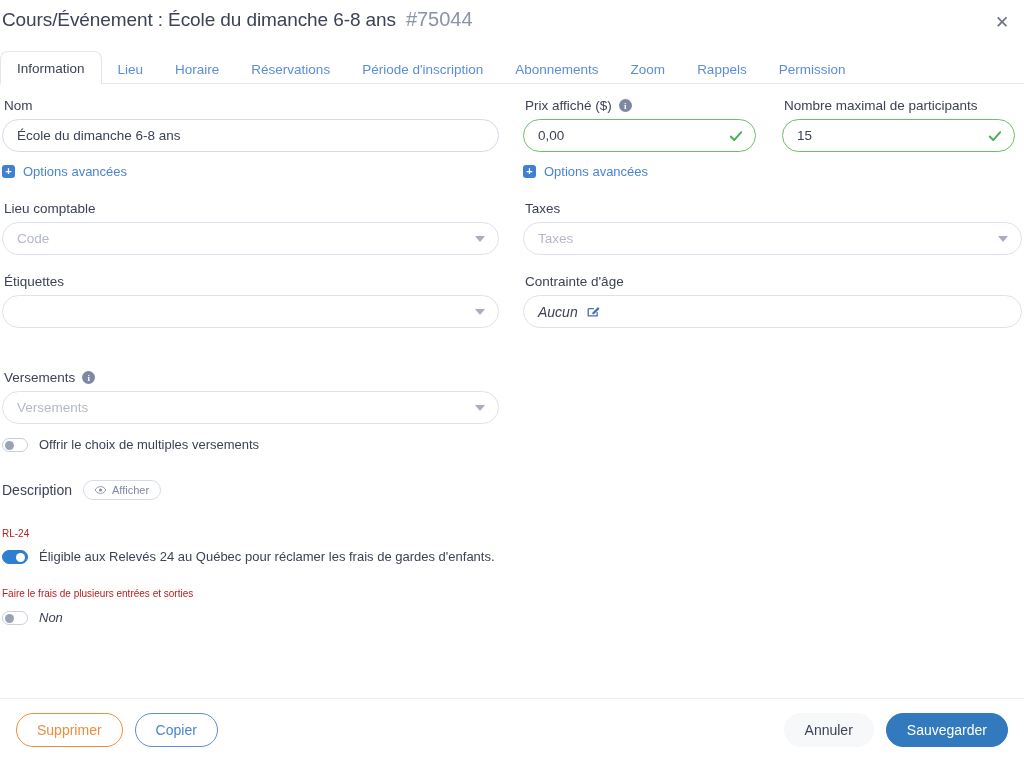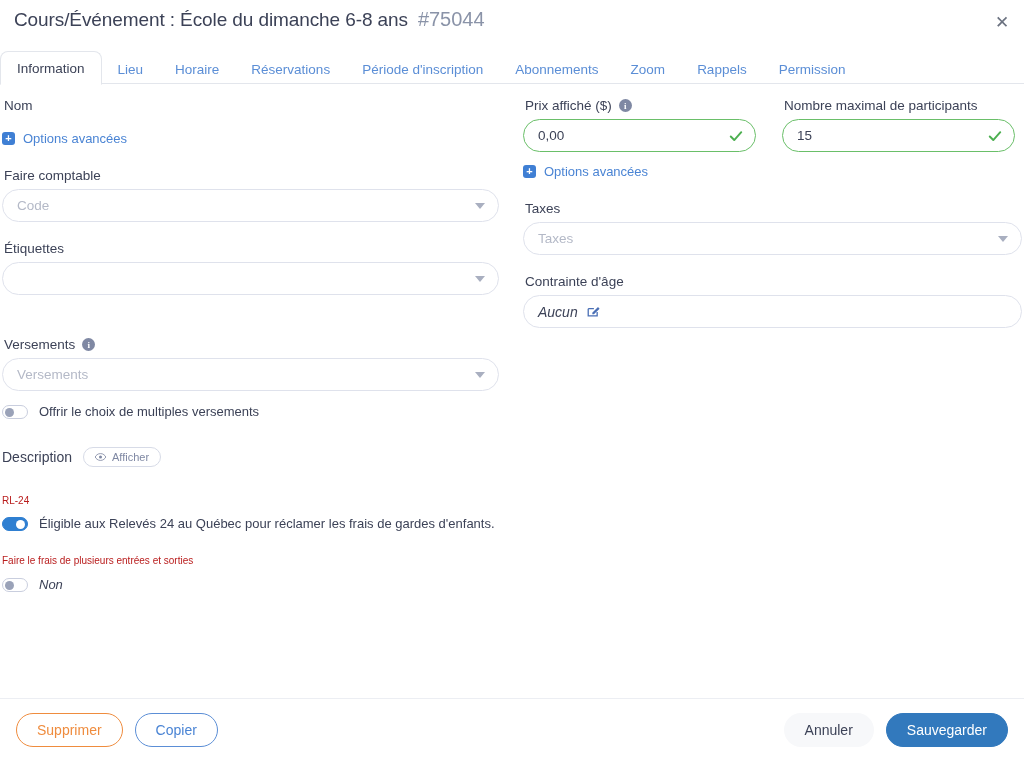--- a/index.html
+++ b/index.html
@@ -8,21 +8,21 @@
     width: 1024px; height: 761px;
     background: #ffffff;
     font-family: "Liberation Sans", sans-serif;
     color: #3c4257;
     overflow: hidden;
   }
   .modal { position: relative; width: 1024px; height: 761px; background:#fff; display:flex; flex-direction:column; }
 
   
   .header { position: relative; height: 46px; flex: 0 0 46px; }
-  .title-row { position:absolute; left:12px; top:8px; display:flex; align-items:baseline; gap:10px; padding-left:2px; }
+  .title-row { position:absolute; left:0; top:8px; display:flex; align-items:baseline; gap:10px; padding-left:2px; }
   .title { font-size: 19px; color:#3c4257; letter-spacing:-0.1px; }
   .title-id { font-size: 20px; color:#8a93a8; }
   .close-btn {
     position:absolute; right:8px; top:8px; width:28px; height:28px;
     display:flex; align-items:center; justify-content:center;
     color:#6b7280; font-size:17px; cursor:pointer; background:transparent; border:none;
   }
 
   
   .tabs-wrap { position:relative; flex:0 0 38px; }
@@ -151,29 +151,32 @@
     <div class="tabs-line"></div>
   </div>
 
   <div class="body">
     <div class="cols" style="padding-top:14px;">
 
       <div class="col-left">
 
         <div class="field">
           <div class="lbl">Nom</div>
+          <div class="inp-wrap">
+            <input class="inp" value="École du dimanche 6-8 ans" style="">
+          </div>
         </div>
 
         <div class="adv-link">
           <span class="plus-sq">+</span>
           <span class="adv-txt">Options avancées</span>
         </div>
 
         <div class="field" style="margin-top:22px;">
-          <div class="lbl">Faire comptable</div>
+          <div class="lbl">Lieu comptable</div>
           <div class="inp-wrap">
             <div class="select">
               <span class="ph">Code</span>
             </div>
             <span class="caret"></span>
           </div>
         </div>
 
         <div class="field" style="margin-top:19px;">
           <div class="lbl">Étiquettes</div>

